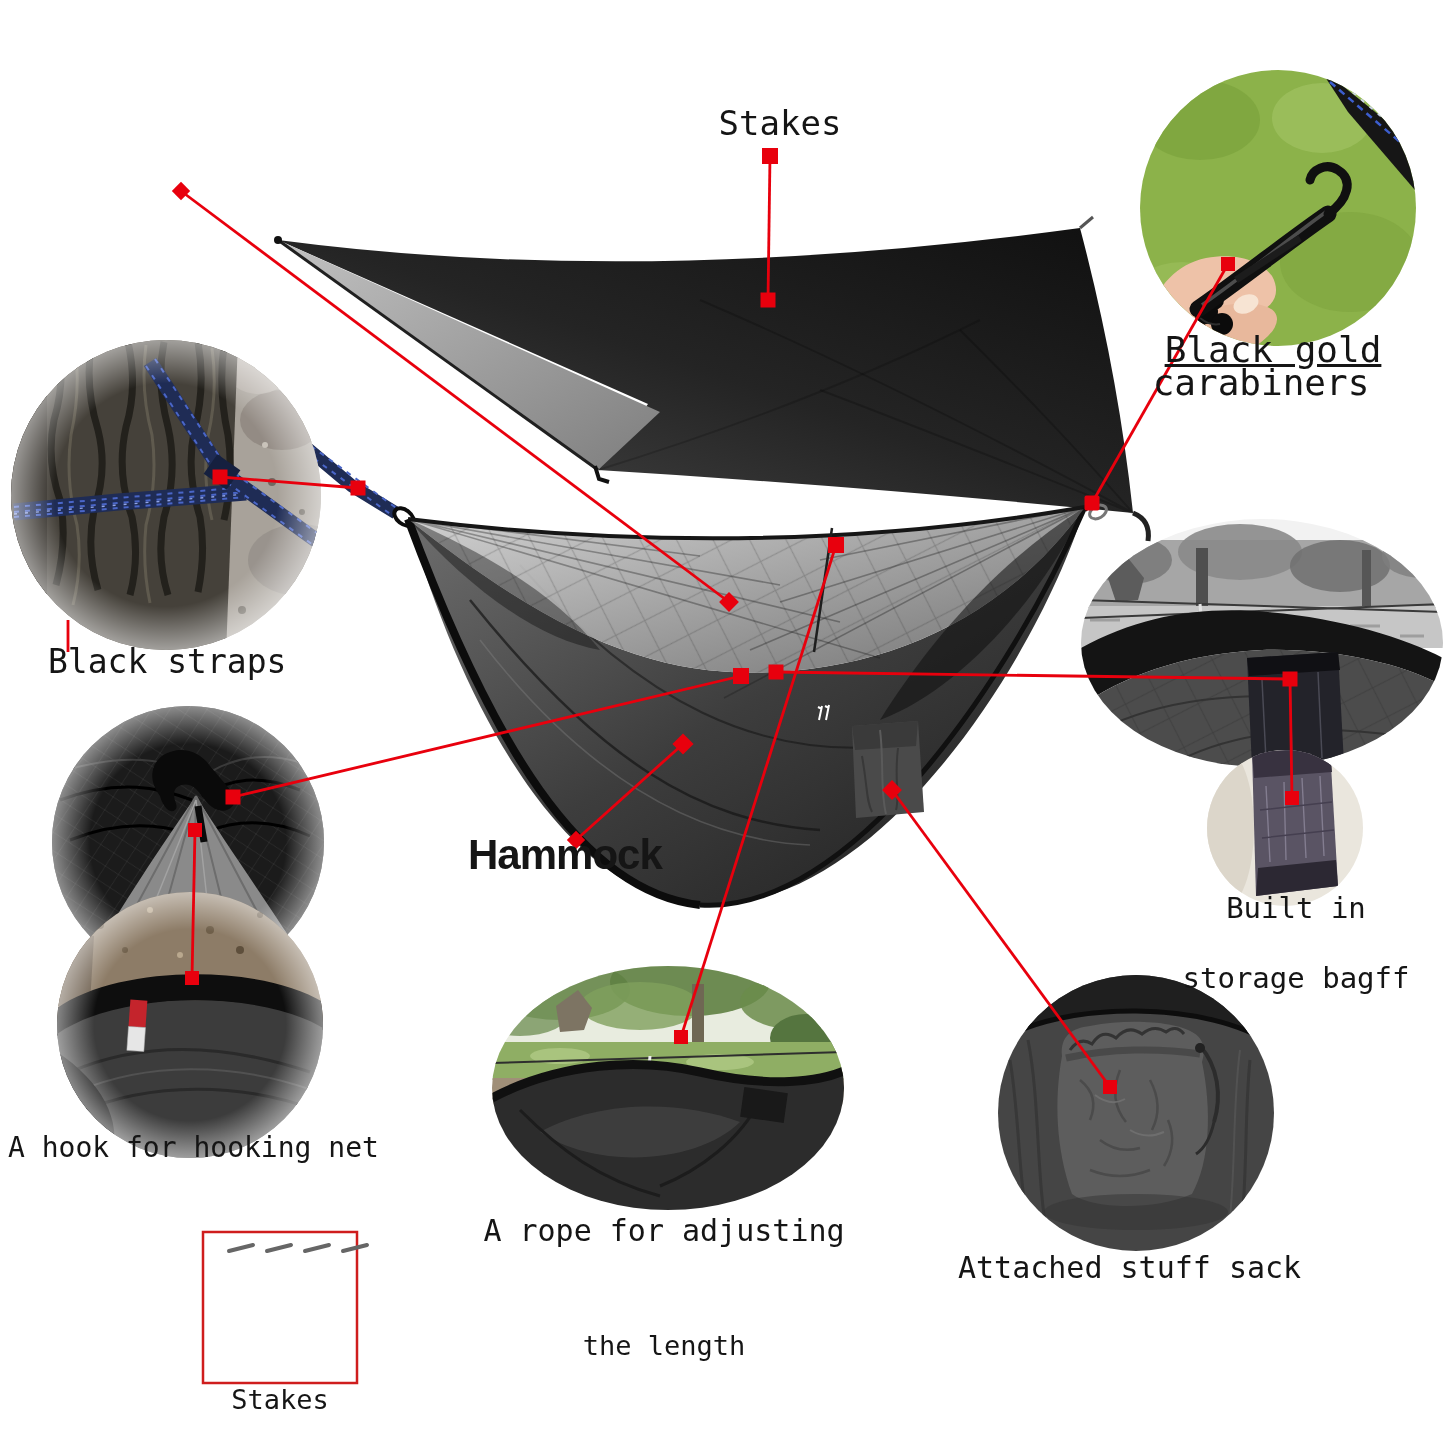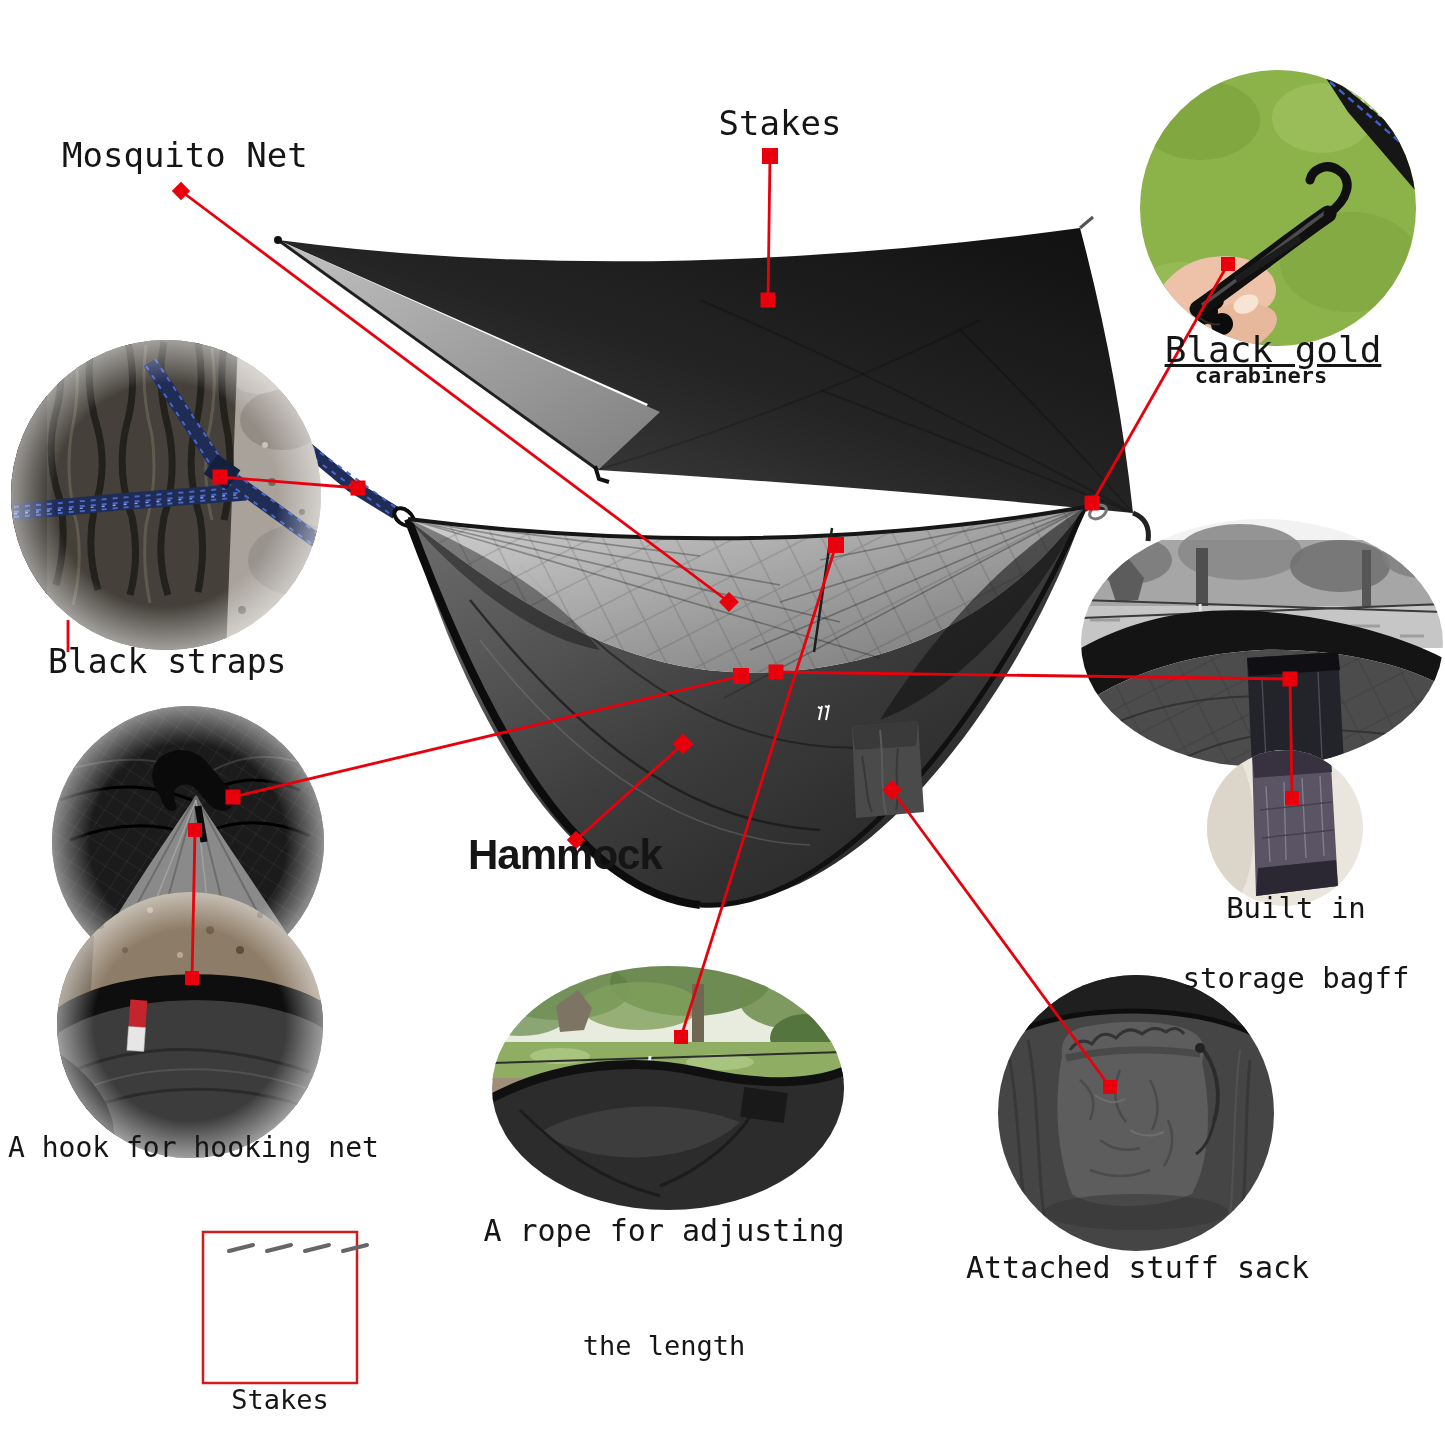--- a/index.html
+++ b/index.html
@@ -363,27 +363,26 @@
     <rect class="rm" x="674" y="1030" width="14" height="14"></rect>
     <rect class="rm" x="-7.5" y="-7.5" width="15" height="15" transform="translate(683,744) rotate(45)"></rect>
     <rect class="rm" x="-6.5" y="-6.5" width="13" height="13" transform="translate(576,840) rotate(45)"></rect>
     <rect class="rm" x="-7" y="-7" width="14" height="14" transform="translate(892,790) rotate(45)"></rect>
     <rect class="rm" x="1103" y="1080" width="14" height="14"></rect>
     <rect class="rm" x="1282.5" y="671.5" width="15" height="15"></rect>
     <rect class="rm" x="1285" y="791" width="14" height="14"></rect>
   </g>
 </svg>
 
-<div class="lbl mono" style="left:62px;top:138px;font-size:34px;">Mosquito Net</div>
 <div class="lbl mono ctr" style="left:700px;top:106px;width:160px;font-size:34px;">Stakes</div>
 <div class="lbl mono ctr" style="left:1123px;top:331px;width:300px;font-size:36px;text-decoration:underline;">Black gold</div>
-<div class="lbl mono ctr" style="left:1111px;top:364px;width:300px;font-size:22px;font-weight:bold;">carabiners</div>
+<div class="lbl mono ctr" style="left:1111px;top:364px;width:300px;font-size:36px;">carabiners</div>
 <div class="lbl mono" style="left:48px;top:645px;font-size:33px;">Black straps</div>
 <div class="lbl sans" style="left:468px;top:833px;font-size:42px;letter-spacing:-1px;">Hammock</div>
 <div class="lbl mono ctr" style="left:1146px;top:893px;width:300px;font-size:29px;">Built in</div>
 <div class="lbl mono ctr" style="left:1146px;top:924px;width:300px;font-size:29px;margin-top:39px;">storage bagff</div>
 <div class="lbl mono ctr" style="left:448px;top:1215px;width:432px;font-size:30px;">A rope for adjusting</div>
 <div class="lbl mono" style="left:8px;top:1133px;font-size:28px;">A hook for hooking net</div>
 <div class="lbl mono ctr" style="left:448px;top:1332px;width:432px;font-size:27px;">the length</div>
-<div class="lbl mono" style="left:958px;top:1252px;font-size:30px;margin-left:8px;">Attached stuff sack</div>
+<div class="lbl mono" style="left:958px;top:1252px;font-size:30px;">Attached stuff sack</div>
 <div class="lbl mono ctr" style="left:230px;top:1386px;width:100px;font-size:27px;">Stakes</div>
 
 </div>
 
 </body></html>

